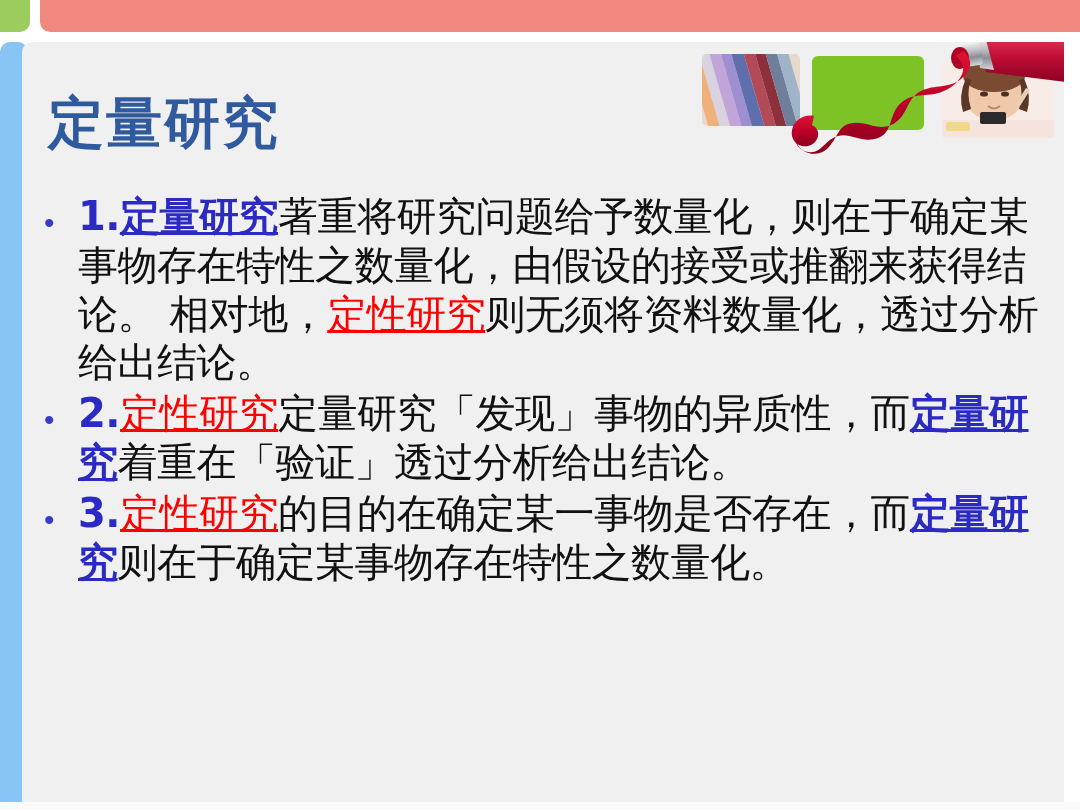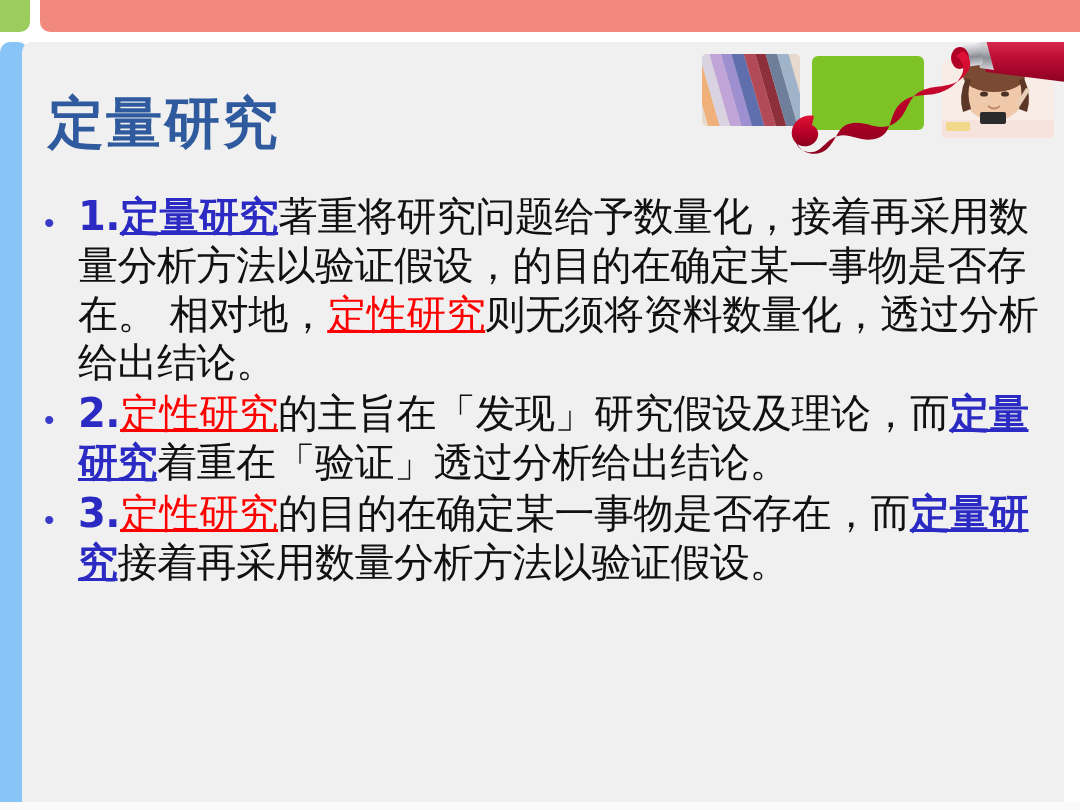--- a/index.html
+++ b/index.html
@@ -248,35 +248,35 @@
                  c14 -7 28 -2 40 -12
                  c12 -10 12 -20 2 -28 z" fill="url(#paintGrad)"></path>
         <path d="M120 74 c-10 -2 -20 4 -22 14 c-2 10 6 18 16 16 c9 -2 13 -12 8 -18 c-4 -5 -12 -4 -13 2 c-1 4 4 7 7 4" fill="url(#paintGrad)"></path>
       </svg>
     </div>
 
     <div class="body-area">
       <div class="bullet-row">
         <div class="bullet-dot">•</div>
         <div class="bullet-text">
-          <span class="num">1.</span><span class="kw-blue">定量研究</span><span class="plain">著重将研究问题给予数量化，接着再采用数量分析方法以验证假设，的目的在确定某一事物是否存在。 相对地，</span><span class="kw-red">定性研究</span><span class="plain">则无须将资料数量化，透过分析给出结论。</span>
+          <span class="num">1.</span><span class="kw-blue">定量研究</span><span class="plain">著重将研究问题给予数量化，则在于确定某事物存在特性之数量化，由假设的接受或推翻来获得结论。 相对地，</span><span class="kw-red">定性研究</span><span class="plain">则无须将资料数量化，透过分析给出结论。</span>
         </div>
       </div>
 
       <div class="bullet-row">
         <div class="bullet-dot">•</div>
         <div class="bullet-text">
-          <span class="num">2.</span><span class="kw-red">定性研究</span><span class="plain">的主旨在「发现」研究假设及理论，而</span><span class="kw-blue">定量研究</span><span class="plain">着重在「验证」透过分析给出结论。</span>
+          <span class="num">2.</span><span class="kw-red">定性研究</span><span class="plain">定量研究「发现」事物的异质性，而</span><span class="kw-blue">定量研究</span><span class="plain">着重在「验证」透过分析给出结论。</span>
         </div>
       </div>
 
       <div class="bullet-row">
         <div class="bullet-dot">•</div>
         <div class="bullet-text">
-          <span class="num">3.</span><span class="kw-red">定性研究</span><span class="plain">的目的在确定某一事物是否存在，而</span><span class="kw-blue">定量研究</span><span class="plain">接着再采用数量分析方法以验证假设。</span>
+          <span class="num">3.</span><span class="kw-red">定性研究</span><span class="plain">的目的在确定某一事物是否存在，而</span><span class="kw-blue">定量研究</span><span class="plain">则在于确定某事物存在特性之数量化。</span>
         </div>
       </div>
     </div>
 
   </div>
 
   <div class="bottom-strip"></div>
 </div>
 
 </body></html>

